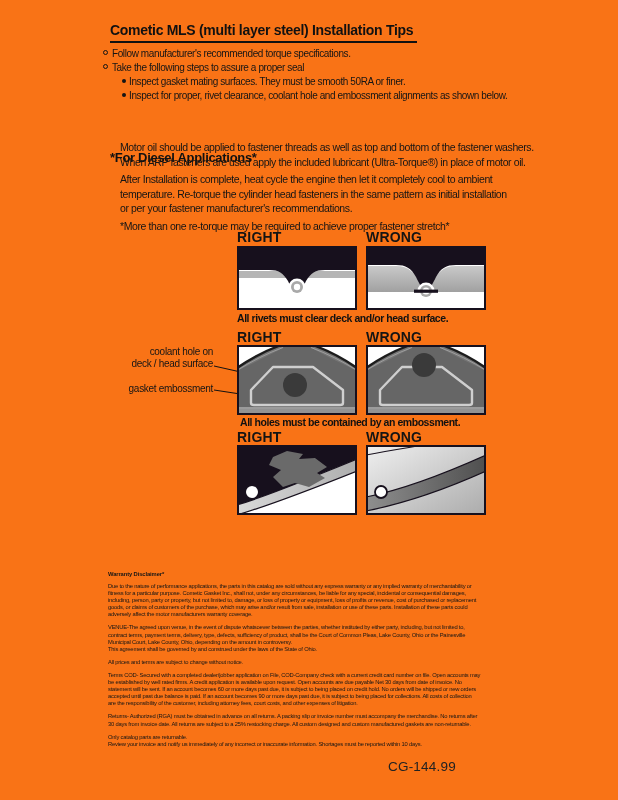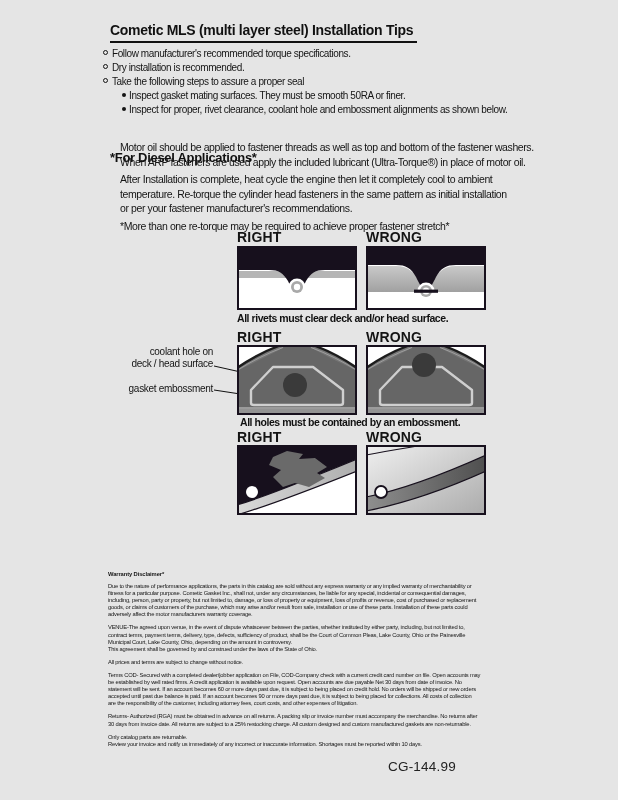--- a/index.html
+++ b/index.html
@@ -1,17 +1,17 @@
 <!DOCTYPE html>
 <html><head>
 <meta charset="utf-8">
 <style>
   html,body{margin:0;padding:0;background:#fff;}
   .page{
-    position:relative;width:618px;height:800px;background:#e5e5e5;overflow:hidden;
+    position:relative;width:618px;height:800px;background:#f97316;overflow:hidden;
     font-family:"Liberation Sans", sans-serif;color:#1a1a1a;
   }
   .abs{position:absolute;}
   
   .doc-title{
     left:110px;top:22px;font-size:14px;font-weight:bold;letter-spacing:-0.3px;
     white-space:nowrap;border-bottom:2px solid #111;padding:0 4px 3px 0;color:#111;
   }
   .bullets{left:103px;top:47px;font-size:10px;letter-spacing:-0.4px;color:#151515;}
   .bullet-line{height:14px;line-height:14px;white-space:nowrap;}
@@ -36,21 +36,20 @@
 </style>
 </head>
 <body>
 
 <div class="page">
 
   <div class="abs doc-title">Cometic MLS (multi layer steel) Installation Tips</div>
 
   <div class="abs bullets">
     <div class="bullet-line"><span class="b-ring"></span><span>Follow manufacturer's recommended torque specifications.</span></div>
-    <div class="bullet-line"><span class="b-ring"></span><span>Dry installation is recommended.</span></div>
     <div class="bullet-line"><span class="b-ring"></span><span>Take the following steps to assure a proper seal</span></div>
     <div class="bullet-line sub"><span class="b-dot"></span><span>Inspect gasket mating surfaces.  They must be smooth 50RA or finer.</span></div>
     <div class="bullet-line sub"><span class="b-dot"></span><span>Inspect for proper, rivet clearance, coolant hole and embossment alignments as shown below.</span></div>
   </div>
 
   <div class="abs diesel-head">*For Diesel Applications*</div>
   <div class="abs body-par" style="top:140px;">Motor oil should be applied to fastener threads as well as top and bottom of the fastener washers.<br>When ARP fasteners are used apply the included lubricant (Ultra-Torque®) in place of motor oil.</div>
   <div class="abs body-par" style="top:172px;">After Installation is complete, heat cycle the engine then let it completely cool to ambient<br>temperature. Re-torque the cylinder head fasteners in the same pattern as initial installation<br>or per your fastener manufacturer's recommendations.</div>
   <div class="abs body-par" style="top:219px;">*More than one re-torque may be required to achieve proper fastener stretch*</div>
 

